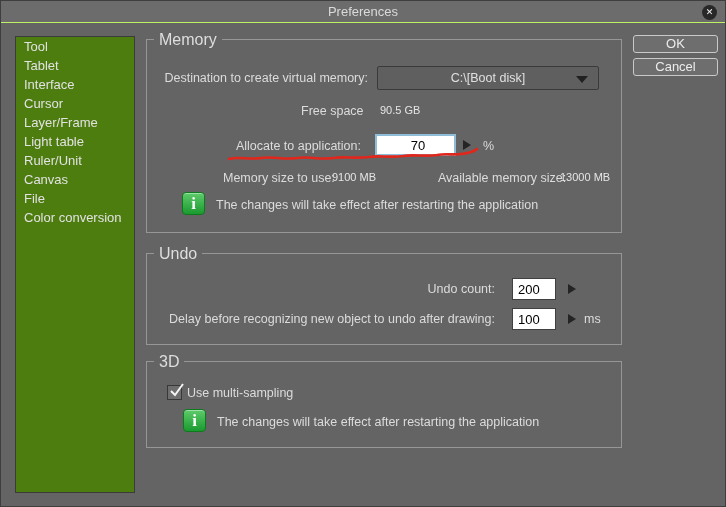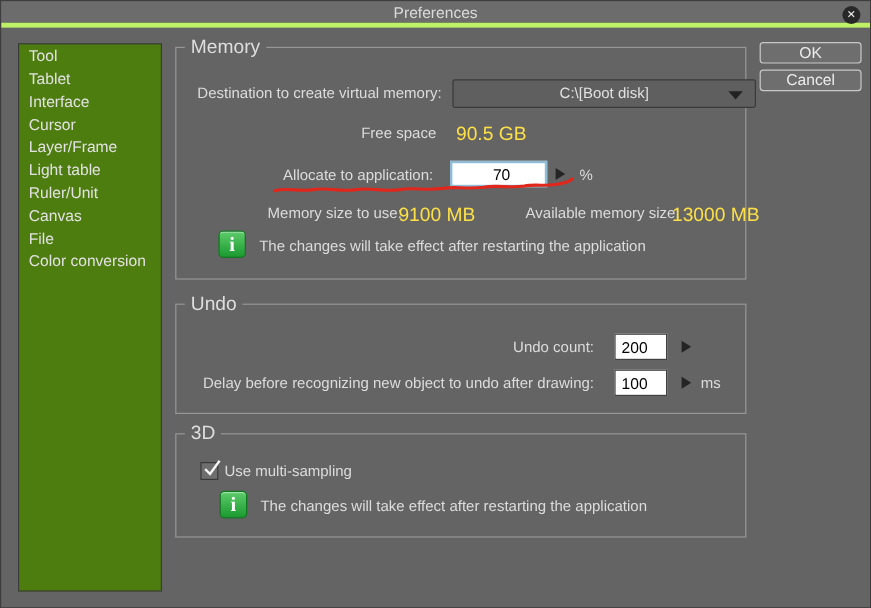--- a/index.html
+++ b/index.html
@@ -7,21 +7,21 @@
   body { font-family:"Liberation Sans","DejaVu Sans",sans-serif; }
 
   .dialog {
     position:relative; width:726px; height:507px;
     background:#646464; border:1px solid #3e3e3e; overflow:hidden;
   }
 
   
   .titlebar {
     position:absolute; left:0; top:0; width:100%; height:22px;
-    background:#6c6c6c; border-bottom:4px solid #bef264;
+    background:#6c6c6c; border-bottom:1px solid #bef264;
     display:flex; align-items:center; justify-content:center;
   }
   .titlebar .title { font-size:13px; color:#dadada; }
   .close-btn {
     position:absolute; right:8px; top:4px; width:15px; height:15px;
     border-radius:50%; background:#282828; color:#f5f5f5;
     font-size:9px; font-weight:bold; text-align:center; line-height:15px;
     cursor:default; display:block;
   }
 
@@ -52,25 +52,25 @@
   }
   .group .legend {
     position:absolute; top:-8px; left:7px; padding:0 5px;
     background:#646464; font-size:16px; color:#dedede; line-height:15px;
   }
   .g-memory { top:38px;  height:194px; }
   .g-undo   { top:252px; height:92px;  }
   .g-3d     { top:360px; height:87px;  }
 
   .lbl { position:absolute; font-size:12.5px; color:#dcdcdc; white-space:nowrap; }
-  .val { position:absolute; font-size:16px; color:#fde047; white-space:nowrap; }
+  .val { position:absolute; font-size:11px; color:#e5e5e5; white-space:nowrap; }
 
   
   .dropdown {
-    position:absolute; left:230px; top:26px; width:253px; height:24px;
+    position:absolute; left:230px; top:26px; width:222px; height:24px;
     background:#5f5f5f; border:1px solid #3a3a3a; border-radius:2px;
     display:flex; align-items:center; justify-content:center;
   }
   .dropdown .dd-text { font-size:12.5px; color:#e0e0e0; }
   .dd-caret {
     position:absolute; right:10px; top:9px; width:0; height:0;
     border-left:6px solid transparent; border-right:6px solid transparent;
     border-top:7px solid #212121;
   }
 

